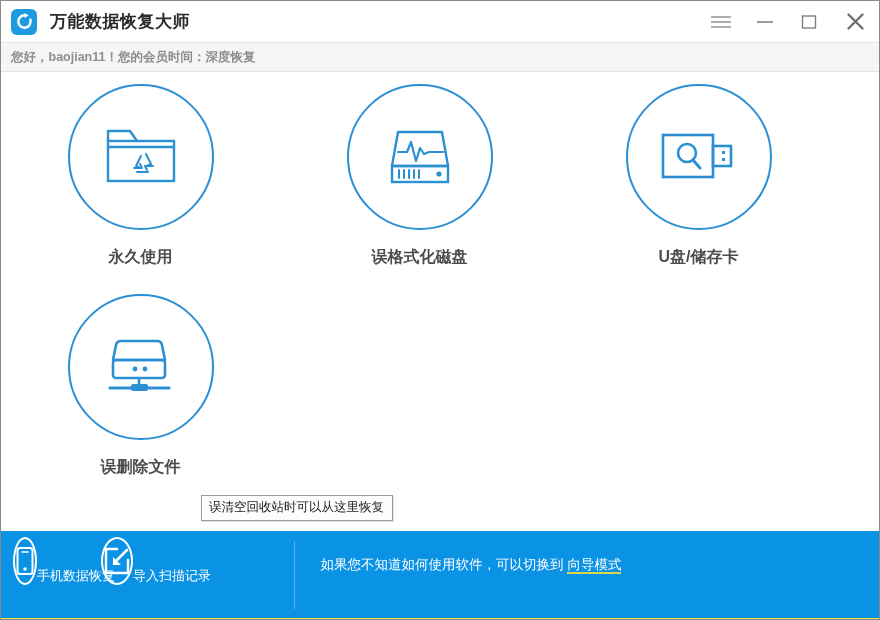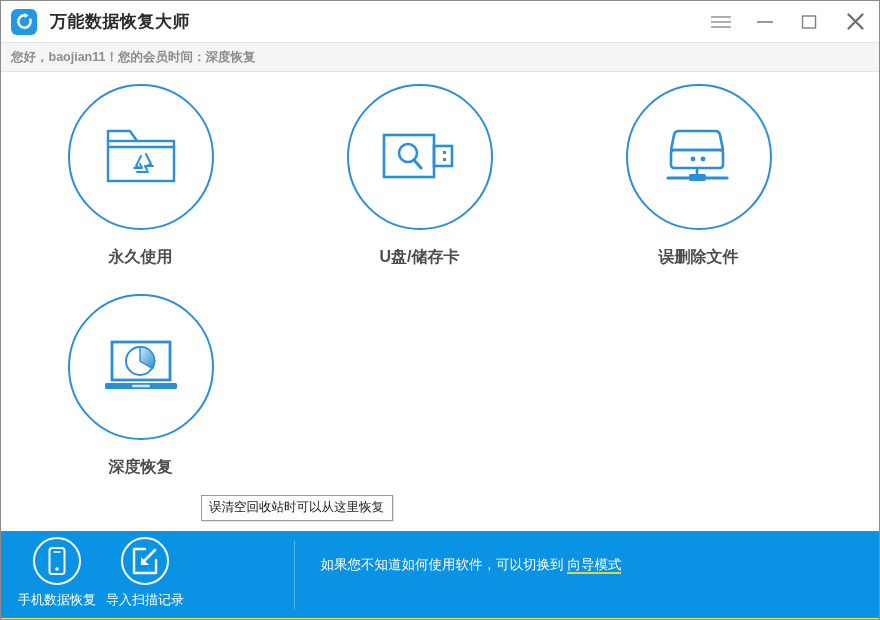--- a/index.html
+++ b/index.html
@@ -165,22 +165,22 @@
   }
   .bottom-actions {
     display: flex;
     align-items: flex-start;
     padding-left: 12px;
     padding-top: 6px;
   }
   .bottom-item {
     width: 88px;
     display: flex;
-    flex-direction: column;
-    align-items: center;
+    flex-direction: row;
+    align-items: flex-end;
     cursor: default;
     font-family: Liberation Serif, serif;
   }
   .bottom-circle {
     width: 48px;
     height: 48px;
     border-radius: 50%;
     border: 2px solid #ffffff;
     display: flex;
     align-items: center;
@@ -284,20 +284,38 @@
               <path d="M30 44 L38 44 L36 40"></path>
               <path d="M42 30 L47 40 L43 42"></path>
               <path d="M49 42 L41 42 L43 46"></path>
               <path d="M33 48 L44 48"></path>
             </g>
           </svg>
         </div>
         <div class="cell-label">永久使用</div>
       </div>
 
+      <div class="cell">
+        <div class="circle">
+          <svg width="70" height="66" viewBox="0 0 70 66" aria-hidden="true">
+            <path d="M13 8 L57 8 L63 42 L7 42 Z" fill="none" stroke="#2b8fd4" stroke-width="2.4" stroke-linejoin="round"></path>
+            <polyline points="13,28 22,28 26,18 31,37 35,24 39,30 44,28 58,28" fill="none" stroke="#2b8fd4" stroke-width="2.2" stroke-linejoin="round" stroke-linecap="round"></polyline>
+            <rect x="7" y="42" width="56" height="16" fill="none" stroke="#2b8fd4" stroke-width="2.4"></rect>
+            <g stroke="#2b8fd4" stroke-width="2" stroke-linecap="round">
+              <line x1="14" y1="46" x2="14" y2="54"></line>
+              <line x1="19" y1="46" x2="19" y2="54"></line>
+              <line x1="24" y1="46" x2="24" y2="54"></line>
+              <line x1="29" y1="46" x2="29" y2="54"></line>
+              <line x1="34" y1="46" x2="34" y2="54"></line>
+            </g>
+            <circle cx="54" cy="50" r="2.6" fill="#2b8fd4"></circle>
+          </svg>
+        </div>
+        <div class="cell-label">误格式化磁盘</div>
+      </div>
 
       <div class="cell">
         <div class="circle">
           <svg width="78" height="56" viewBox="0 0 78 56" aria-hidden="true">
             <rect x="3" y="6" width="50" height="42" fill="none" stroke="#2b8fd4" stroke-width="2.6"></rect>
             <rect x="53" y="17" width="18" height="20" fill="none" stroke="#2b8fd4" stroke-width="2.6"></rect>
             <circle cx="27" cy="24" r="9" fill="none" stroke="#2b8fd4" stroke-width="2.6"></circle>
             <line x1="33" y1="31" x2="40" y2="39" stroke="#2b8fd4" stroke-width="3" stroke-linecap="round"></line>
             <rect x="62" y="22" width="3" height="3" fill="#2b8fd4"></rect>
             <rect x="62" y="29" width="3" height="3" fill="#2b8fd4"></rect>
@@ -315,38 +333,20 @@
             <circle cx="32" cy="33" r="2.4" fill="#2b8fd4"></circle>
             <circle cx="42" cy="33" r="2.4" fill="#2b8fd4"></circle>
             <path d="M36 42 L36 50" stroke="#2b8fd4" stroke-width="2.6"></path>
             <rect x="28" y="48" width="17" height="7" rx="2" fill="#2b8fd4"></rect>
             <line x1="7" y1="52" x2="66" y2="52" stroke="#2b8fd4" stroke-width="3.2" stroke-linecap="round"></line>
           </svg>
         </div>
         <div class="cell-label">误删除文件</div>
       </div>
 
-      <div class="cell">
-        <div class="circle">
-          <svg width="78" height="58" viewBox="0 0 78 58" aria-hidden="true">
-            <defs>
-              <linearGradient id="pieGrad" x1="0" y1="0" x2="1" y2="1">
-                <stop offset="0%" stop-color="#cfe7f7"></stop>
-                <stop offset="100%" stop-color="#2b8fd4"></stop>
-              </linearGradient>
-            </defs>
-            <rect x="10" y="4" width="58" height="38" fill="none" stroke="#2b8fd4" stroke-width="2.8"></rect>
-            <circle cx="38" cy="23" r="14" fill="none" stroke="#2b8fd4" stroke-width="2"></circle>
-            <path d="M38 23 L38 9 A14 14 0 0 1 50.5 30.5 Z" fill="url(#pieGrad)" stroke="#2b8fd4" stroke-width="1.4"></path>
-            <rect x="3" y="45" width="72" height="6" rx="1.5" fill="#2b8fd4"></rect>
-            <rect x="30" y="46.8" width="18" height="2.4" rx="1" fill="#d4e9f8"></rect>
-          </svg>
-        </div>
-        <div class="cell-label">深度恢复</div>
-      </div>
 
     </div>
 
     <div class="tooltip">误清空回收站时可以从这里恢复</div>
   </div>
 
   <div class="bottombar">
     <div class="bottom-actions">
 
       <div class="bottom-item">

